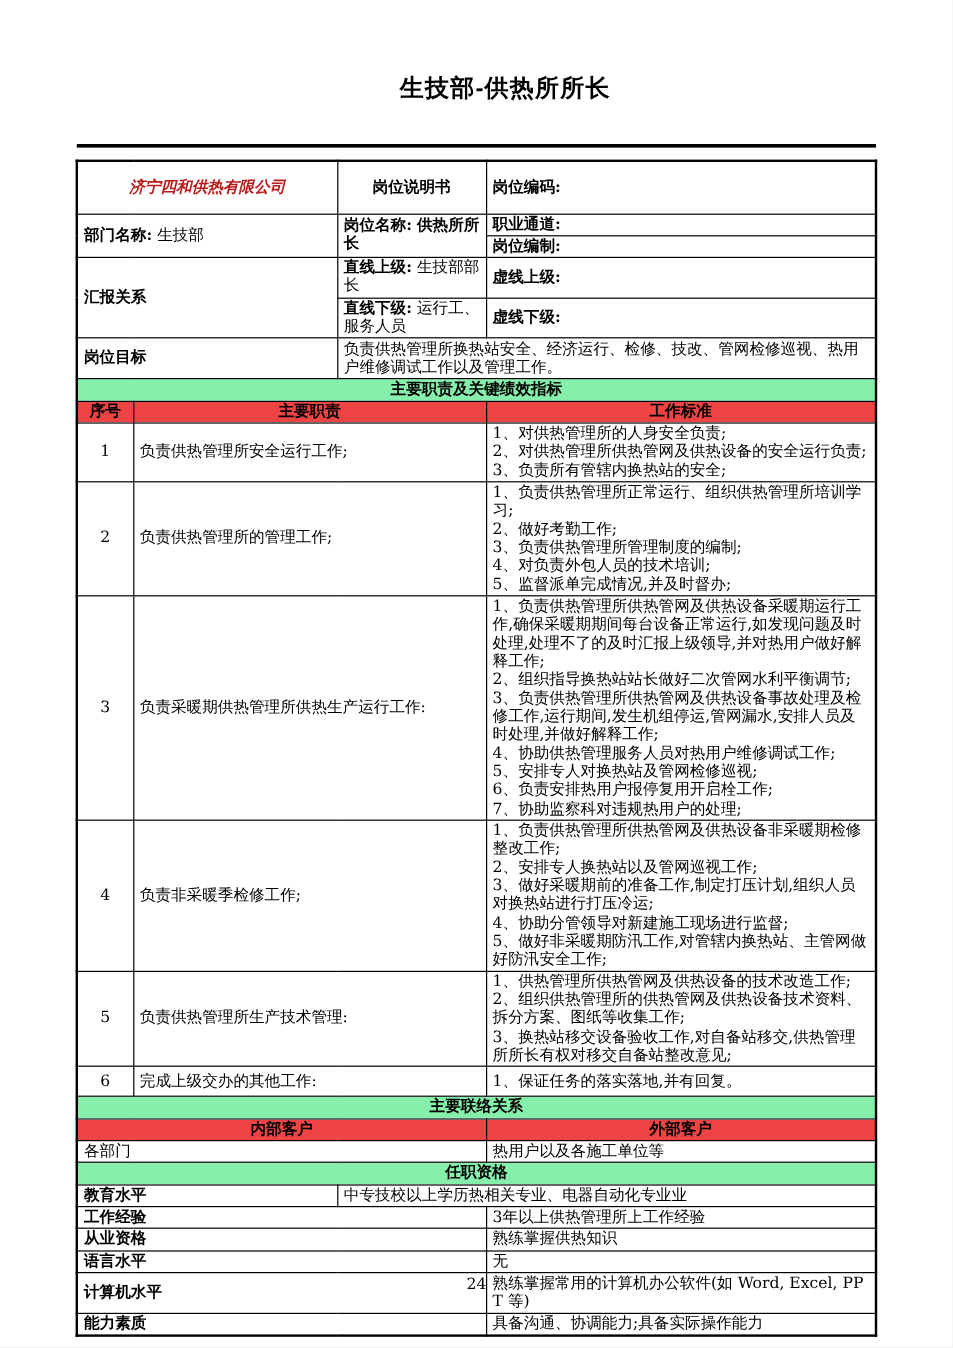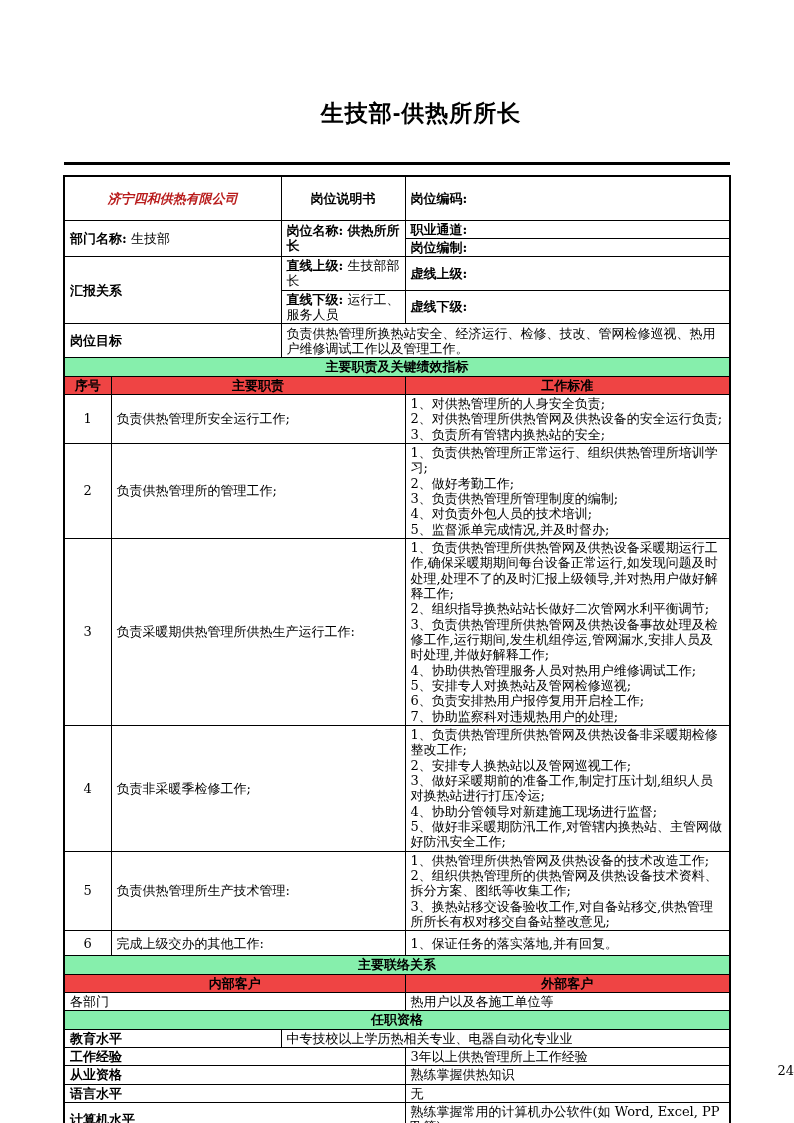--- a/index.html
+++ b/index.html
@@ -8,25 +8,25 @@
     position: relative;
     width: 794px;
     height: 1123px;
     margin: 0 auto;
     background: #ffffff;
     overflow: hidden;
     font-family: "DejaVu Serif", serif;
     color: #000;
   }
   .doc-title {
-    padding-top: 98px;
+    padding-top: 60px;
     text-align: center;
     font-family: "Liberation Sans", sans-serif;
     font-weight: bold;
-    font-size: 23px;
+    font-size: 20px;
     letter-spacing: 1px;
     margin-left: 48px;
   }
   .top-rule {
     width: 666px;
     height: 0;
     margin: 33px auto 0;
     border-top: 3px solid #000;
   }
   table.jd {
@@ -87,21 +87,21 @@
   .dr4 td { height: 119px; margin-top: 48px; }
   .dr5 td { height: 78px; }
   .dr6 td { height: 25px; }
   .q-label { font-weight: bold; height: 17px; font-size: 13px; }
   .q-value { height: 17px; margin-top: 45px; }
   .page-num {
     position: absolute;
     left: 0;
     top: 1063px;
     width: 100%;
-    text-align: right;
+    text-align: center;
     font-size: 13px;
   }
 </style>
 </head>
 <body>
 
 <div class="page">
 
   <div class="doc-title">生技部-供热所所长</div>
 

